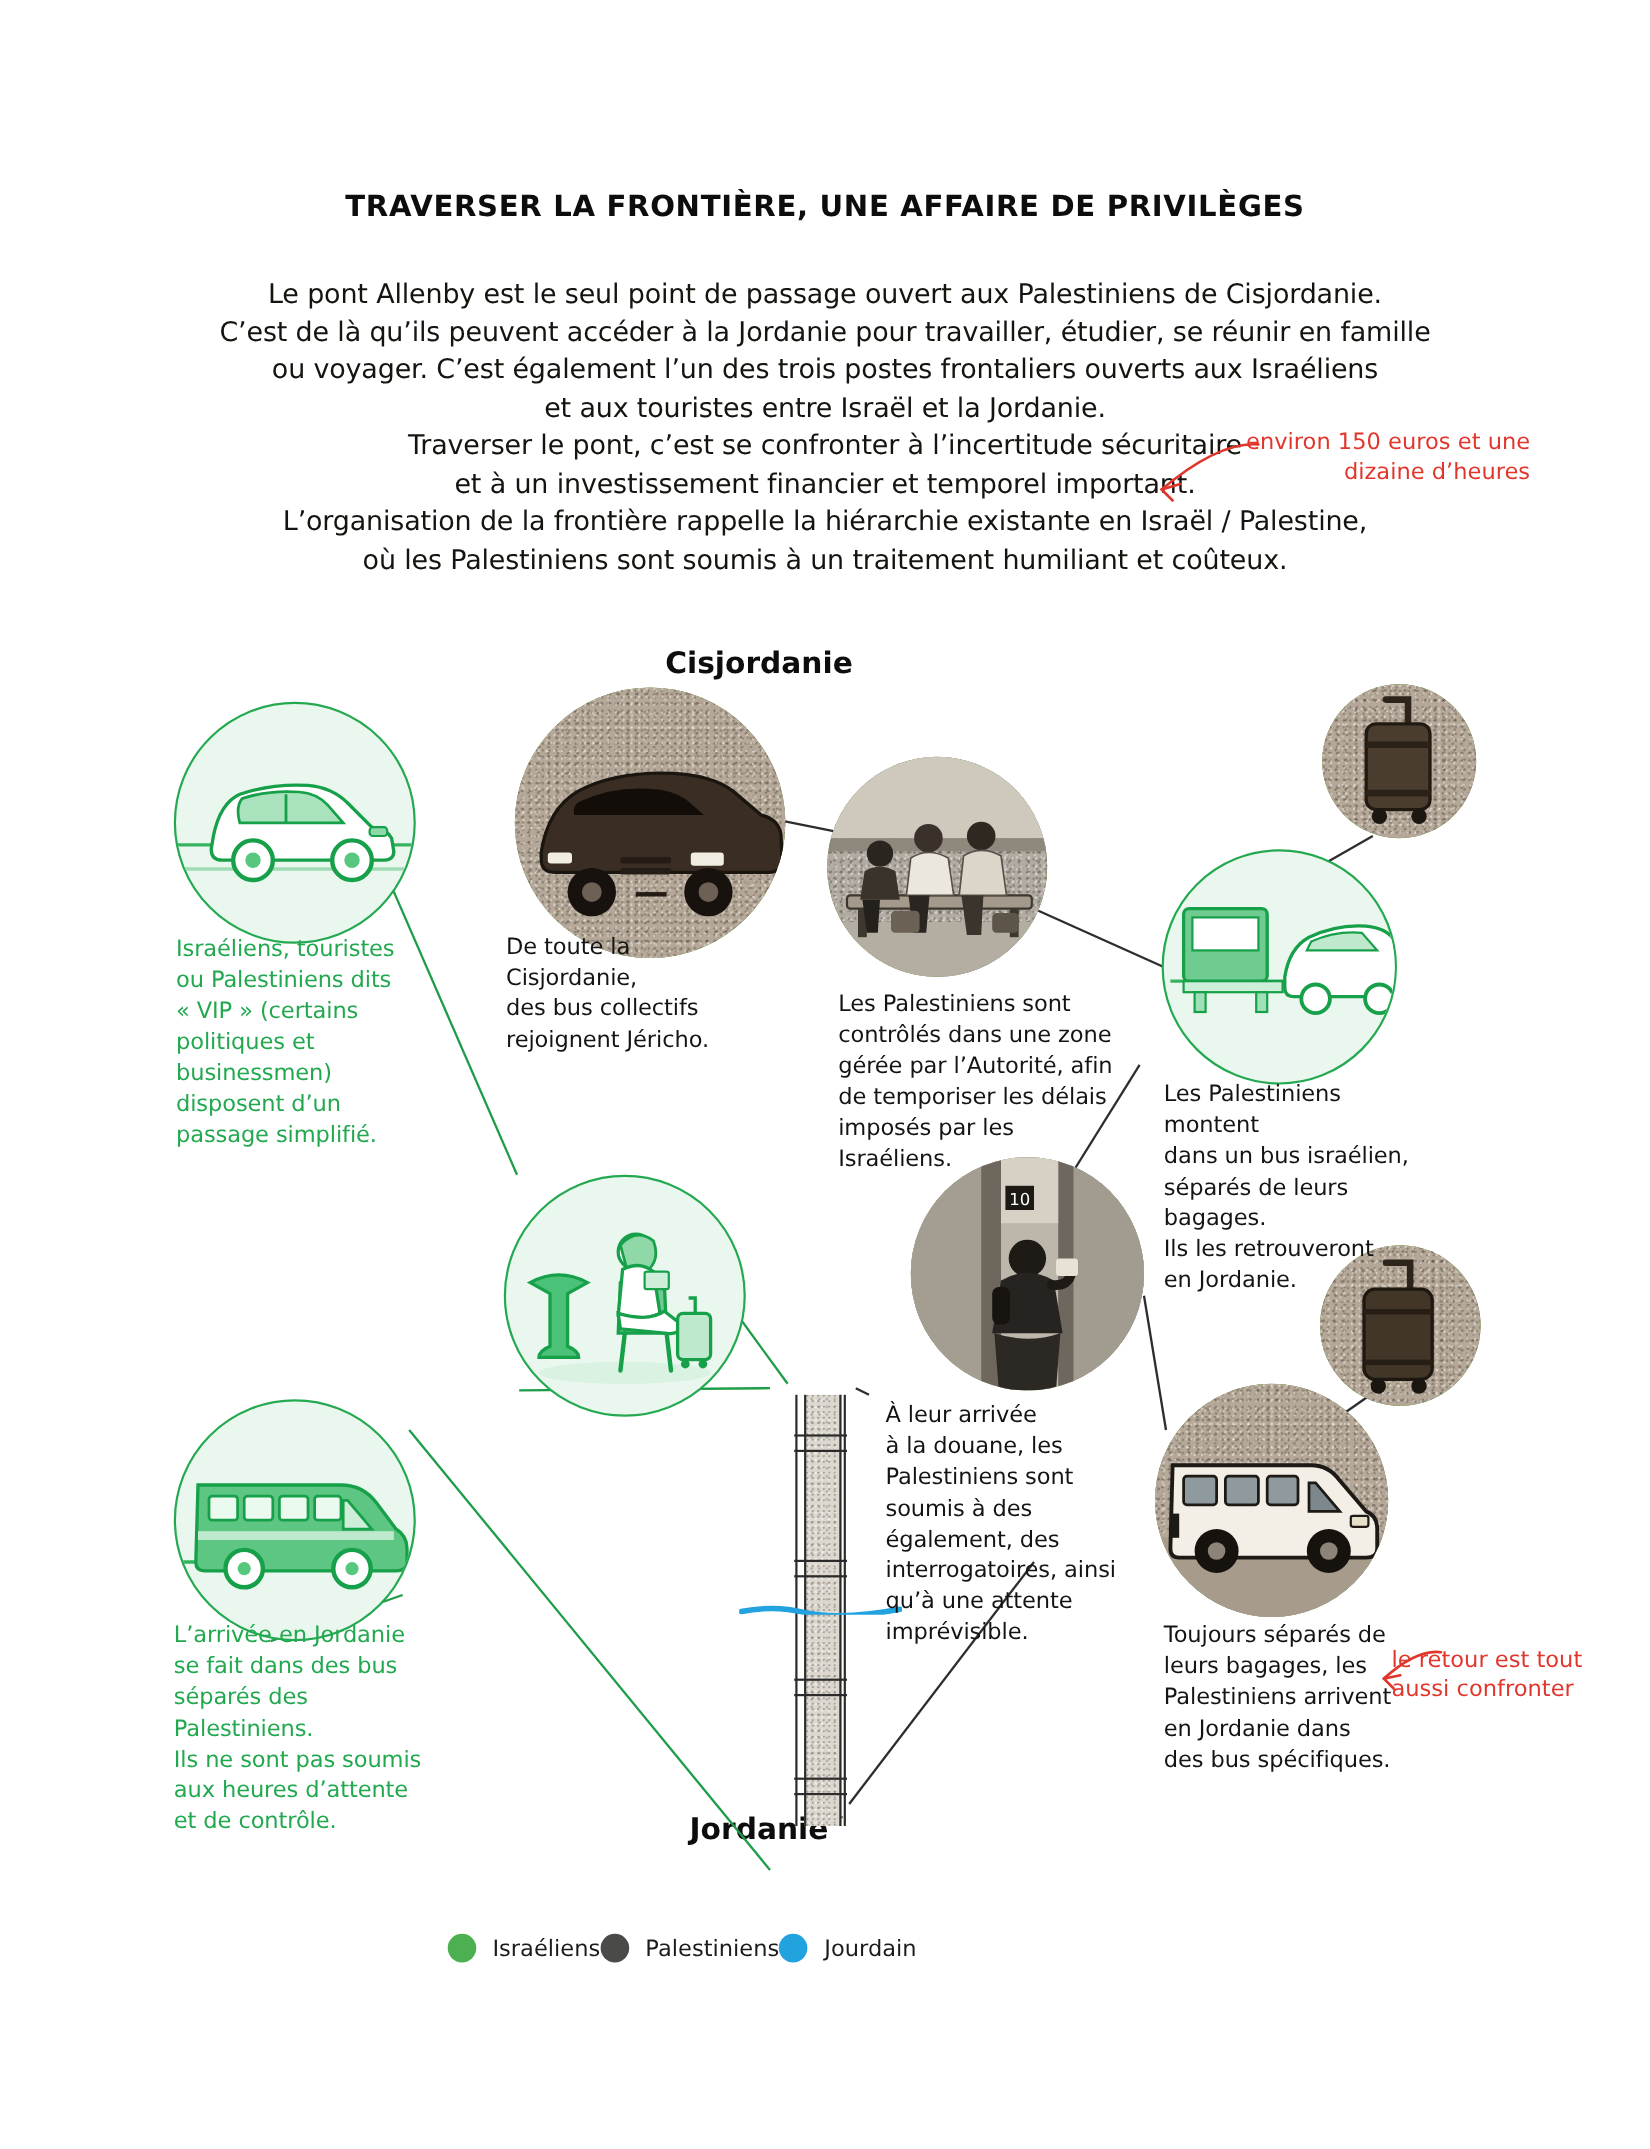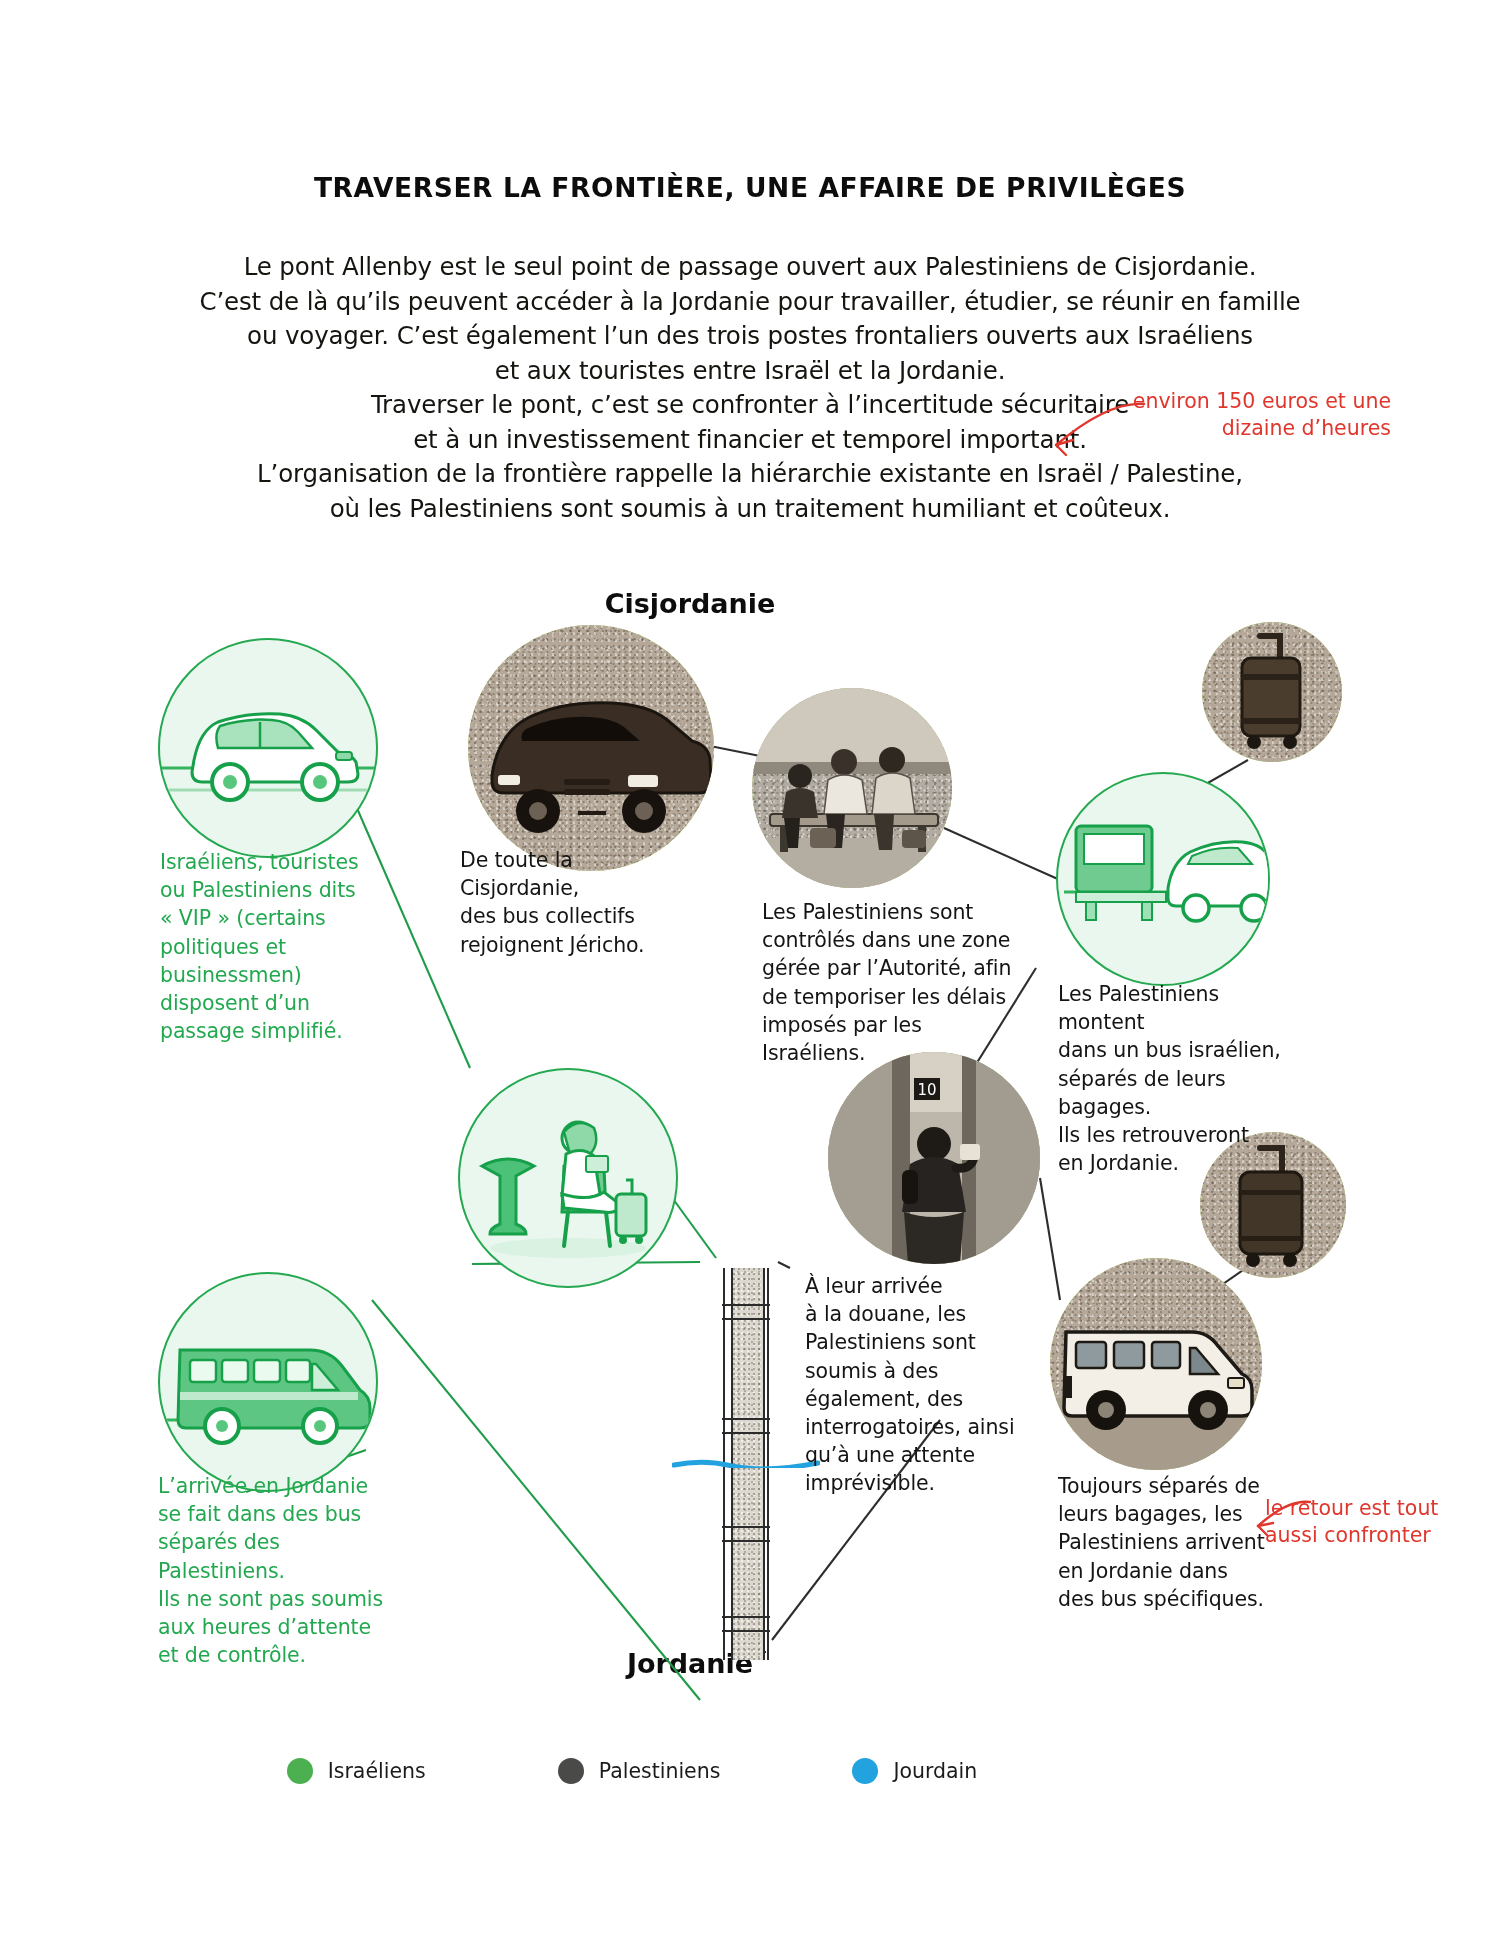--- a/index.html
+++ b/index.html
@@ -58,21 +58,21 @@
   #cap-bus-collectifs{top:846px;left:460px;width:230px;}
   #cap-controle-autorite{top:898px;left:762px;width:260px;}
   #cap-bus-israelien{top:980px;left:1058px;width:250px;}
   #cap-douane-green{top:1270px;left:455px;width:245px;}
   #cap-arrivee-douane{top:1272px;left:805px;width:215px;}
   #cap-arrivee-jordanie{top:1472px;left:158px;width:255px;}
   #cap-bus-specifiques{top:1472px;left:1058px;width:240px;}
 
   
   .bubble{border-radius:50%;overflow:hidden;position:absolute;}
-  .bubble.photo{background:#bef264;}
+  .bubble.photo{background:#4d7c0f;}
   .bubble.green{background:#eaf7ee;border:2.5px solid #24a950;box-sizing:border-box;}
 
   
   #bub-car-vip      {left:158px;top:638px;width:220px;height:220px;}
   #bub-van          {left:468px;top:625px;width:246px;height:246px;}
   #bub-waiting      {left:752px;top:688px;width:200px;height:200px;}
   #bub-scanner      {left:1056px;top:772px;width:214px;height:214px;}
   #bub-suitcase-top {left:1202px;top:622px;width:140px;height:140px;}
   #bub-lounge       {left:458px;top:1068px;width:220px;height:220px;}
   #bub-checkpoint   {left:828px;top:1052px;width:212px;height:212px;}
@@ -110,21 +110,21 @@
   #bridge .rail{position:absolute;top:0;width:2px;height:392px;background:#2b2b2b;}
   #bridge .rail.l{left:1px;}
   #bridge .rail.r{right:1px;}
   #bridge .tie{position:absolute;left:0;width:48px;height:12px;
     border-top:2px solid #2b2b2b;border-bottom:2px solid #2b2b2b;}
   #bridge .tie.t1{top:36px;} #bridge .tie.t2{top:150px;}
   #bridge .tie.t3{top:258px;} #bridge .tie.t4{top:348px;}
   #jordan-river{left:672px;top:1458px;width:148px;height:10px;}
 
   
-  #legend{left:12px;top:1758px;width:1240px;display:flex;justify-content:center;gap:132px;}
+  #legend{left:0;top:1758px;width:1240px;display:flex;justify-content:center;}
   .legend-item{display:flex;align-items:center;gap:15px;}
   .legend-dot{width:26px;height:26px;border-radius:50%;display:block;}
   .legend-label{font-size:20.5px;color:#1b1b1b;
     font-family:"DejaVu Sans","Liberation Sans",sans-serif;}
 
   svg{display:block;}
 </style>
 </head>
 <body>
 

